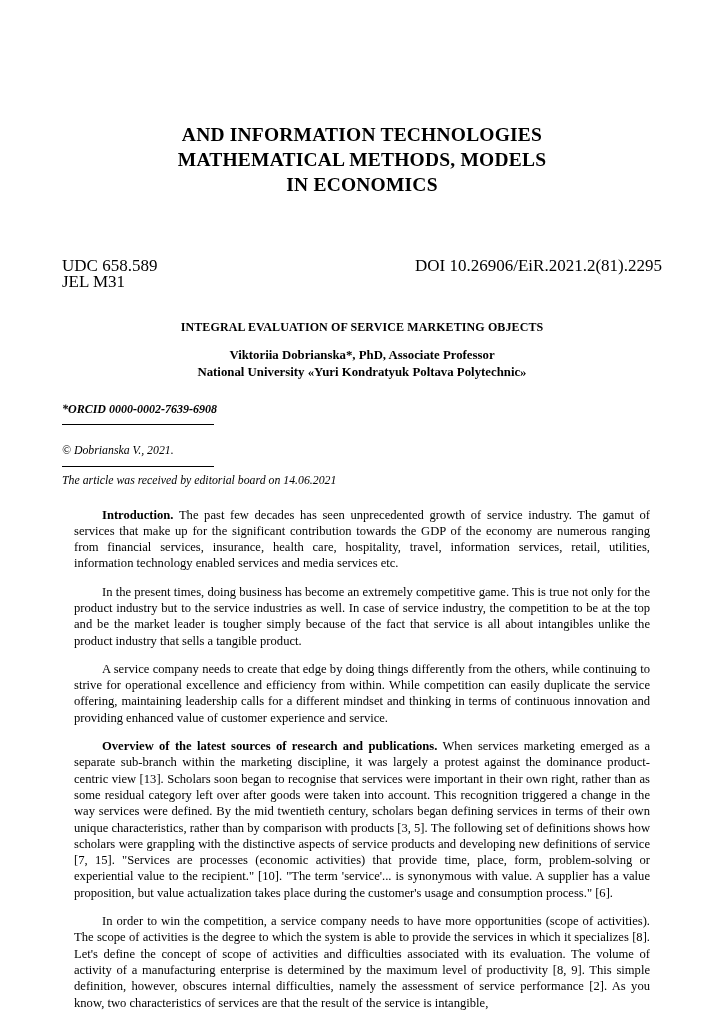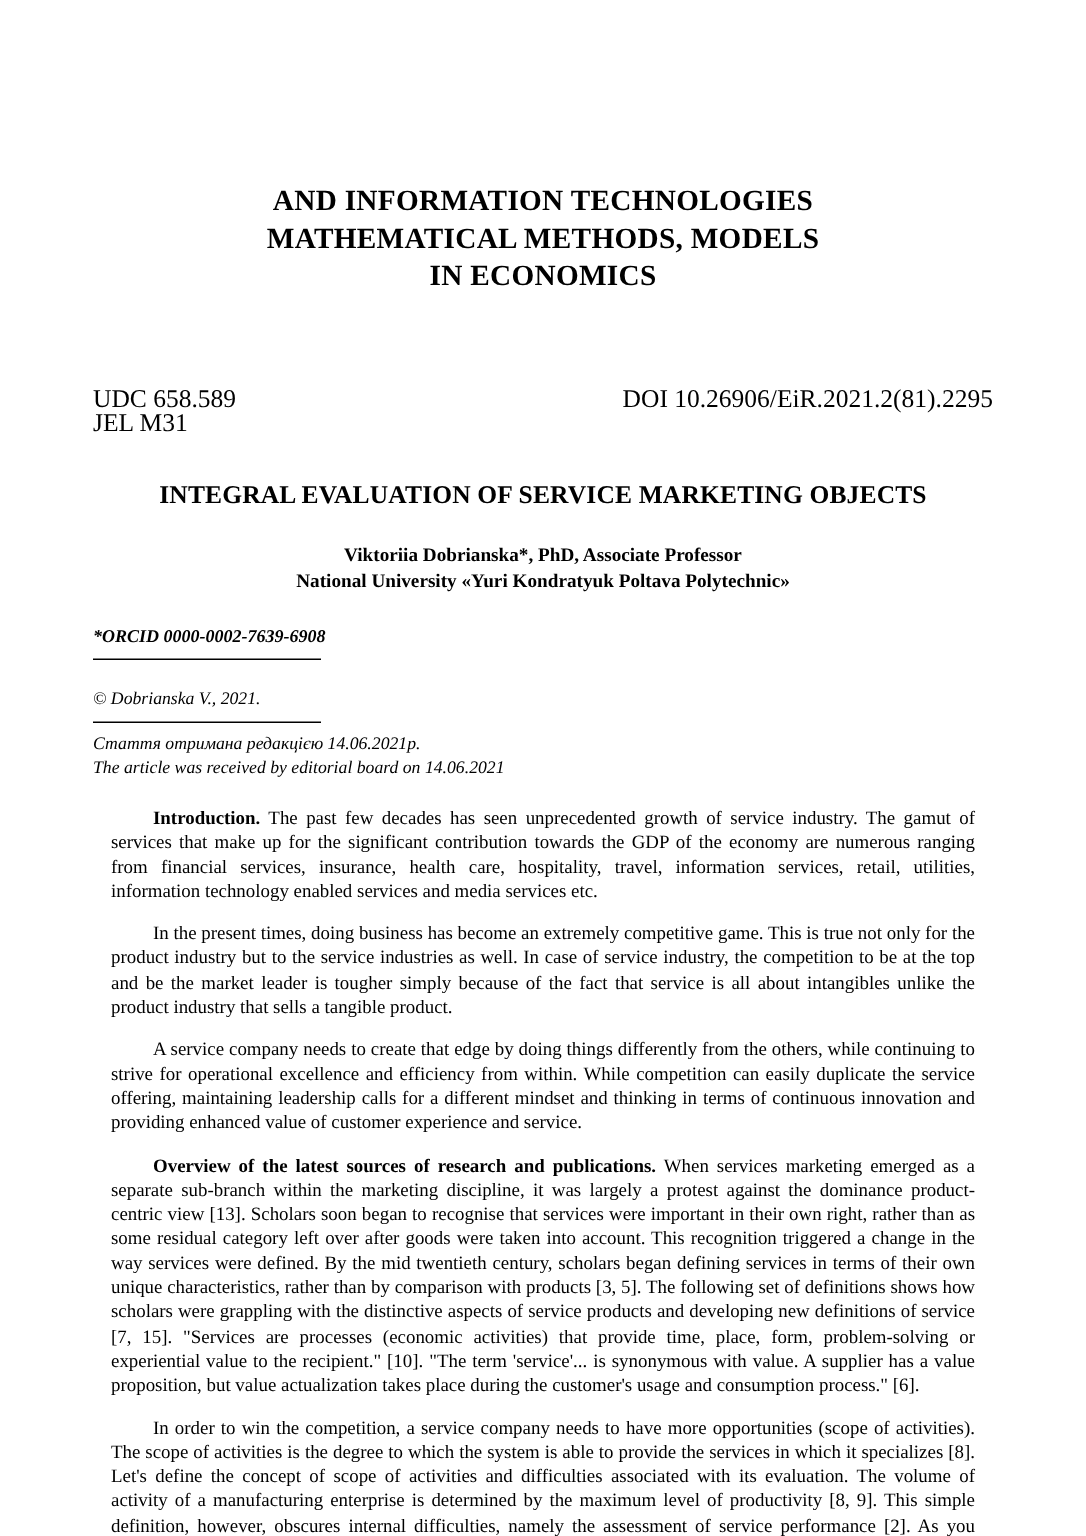--- a/index.html
+++ b/index.html
@@ -43,30 +43,30 @@
   .meta-left {
     text-align: left;
     line-height: 15.5px;
   }
   .meta-right {
     text-align: right;
   }
   .article-title {
     text-align: center;
     font-weight: bold;
-    font-size: 17px;
+    font-size: 12px;
     margin-top: 31px;
     letter-spacing: 0.1px;
   }
   .authors {
     text-align: center;
     font-weight: bold;
     font-size: 12.8px;
     line-height: 17px;
-    margin-top: 22px;
+    margin-top: 12px;
   }
   .orcid {
     font-style: italic;
     font-weight: bold;
     font-size: 12px;
     margin-top: 21px;
   }
   .rule-short {
     width: 152px;
     border-top: 1px solid #000;
@@ -131,21 +131,20 @@
 
   <div class="orcid">*ORCID 0000-0002-7639-6908</div>
 
   <div class="rule-short"></div>
 
   <div class="copyright">© Dobrianska V., 2021.</div>
 
   <div class="rule-short2"></div>
 
   <div class="received">
-    <div>Стаття отримана редакцією 14.06.2021р.</div>
     <div>The article was received by editorial board on 14.06.2021</div>
   </div>
 
   <div class="body-text">
     <p><b>Introduction.</b><span> The past few decades has seen unprecedented growth of service industry. The gamut of services that make up for the significant contribution towards the GDP of the economy are numerous ranging from financial services, insurance, health care, hospitality, travel, information services, retail, utilities, information technology enabled services and media services etc.</span></p>
     <p><span>In the present times, doing business has become an extremely competitive game. This is true not only for the product industry but to the service industries as well. In case of service industry, the competition to be at the top and be the market leader is tougher simply because of the fact that service is all about intangibles unlike the product industry that sells a tangible product.</span></p>
     <p><span>A service company needs to create that edge by doing things differently from the others, while continuing to strive for operational excellence and efficiency from within. While competition can easily duplicate the service offering, maintaining leadership calls for a different mindset and thinking in terms of continuous innovation and providing enhanced value of customer experience and service.</span></p>
     <p><b>Overview of the latest sources of research and publications.</b><span> When services marketing emerged as a separate sub-branch within the marketing discipline, it was largely a protest against the dominance product-centric view [13]. Scholars soon began to recognise that services were important in their own right, rather than as some residual category left over after goods were taken into account. This recognition triggered a change in the way services were defined. By the mid twentieth century, scholars began defining services in terms of their own unique characteristics, rather than by comparison with products [3, 5]. The following set of definitions shows how scholars were grappling with the distinctive aspects of service products and developing new definitions of service [7, 15]. "Services are processes (economic activities) that provide time, place, form, problem-solving or experiential value to the recipient." [10]. "The term 'service'... is synonymous with value. A supplier has a value proposition, but value actualization takes place during the customer's usage and consumption process." [6].</span></p>
     <p><span>In order to win the competition, a service company needs to have more opportunities (scope of activities). The scope of activities  is the degree to which the system is able to provide the services in which it specializes [8]. Let's define the concept of scope of activities and difficulties associated with its evaluation. The volume of activity of a manufacturing enterprise is determined by the maximum level of productivity [8, 9]. This simple definition, however, obscures internal difficulties, namely the assessment of service performance [2]. As you know, two characteristics of services are that the result of the service is intangible,</span></p>
   </div>

